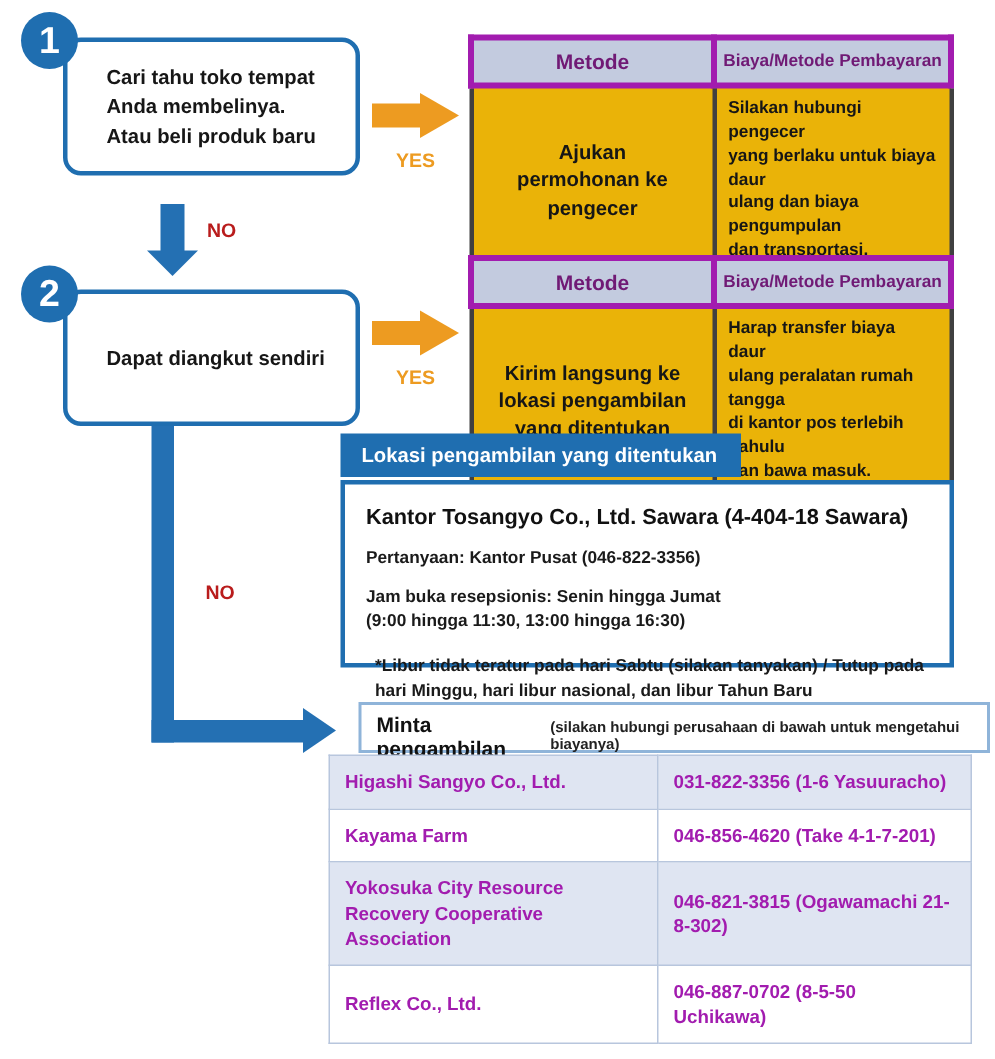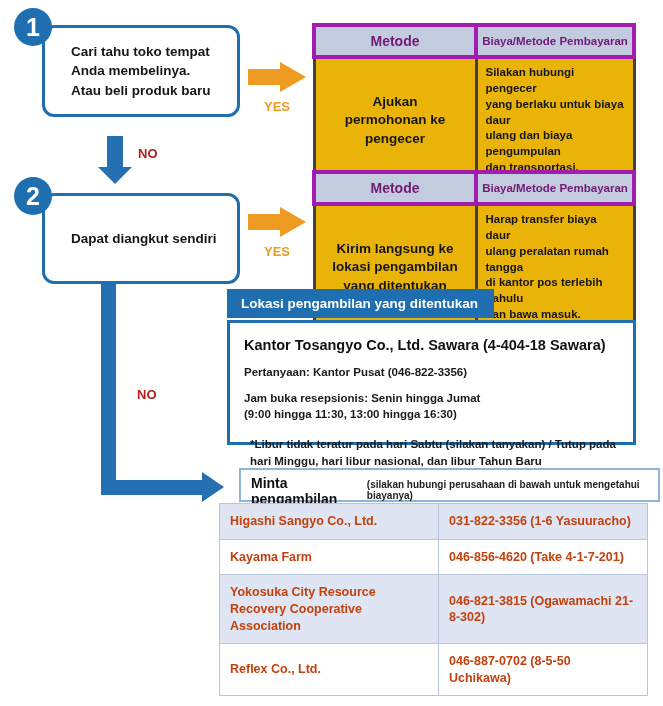--- a/index.html
+++ b/index.html
@@ -234,21 +234,21 @@
   .ctable {
     border-collapse: collapse;
     table-layout: fixed;
     width: 100%;
     border: 1px solid #b8c6dd;
   }
   .ctable td {
     border: 1px solid #b8c6dd;
     font-size: 12.5px;
     font-weight: bold;
-    color: #c2410c;
+    color: #a21caf;
     line-height: 1.33;
     padding: 9px 10px;
     vertical-align: middle;
   }
   .ctable tr.alt td { background: #dfe5f2; }
   .ctable tr.plain td { background: #ffffff; }
   .ctable td.col-name { width: 198px; }
 </style>
 </head>
 <body>

